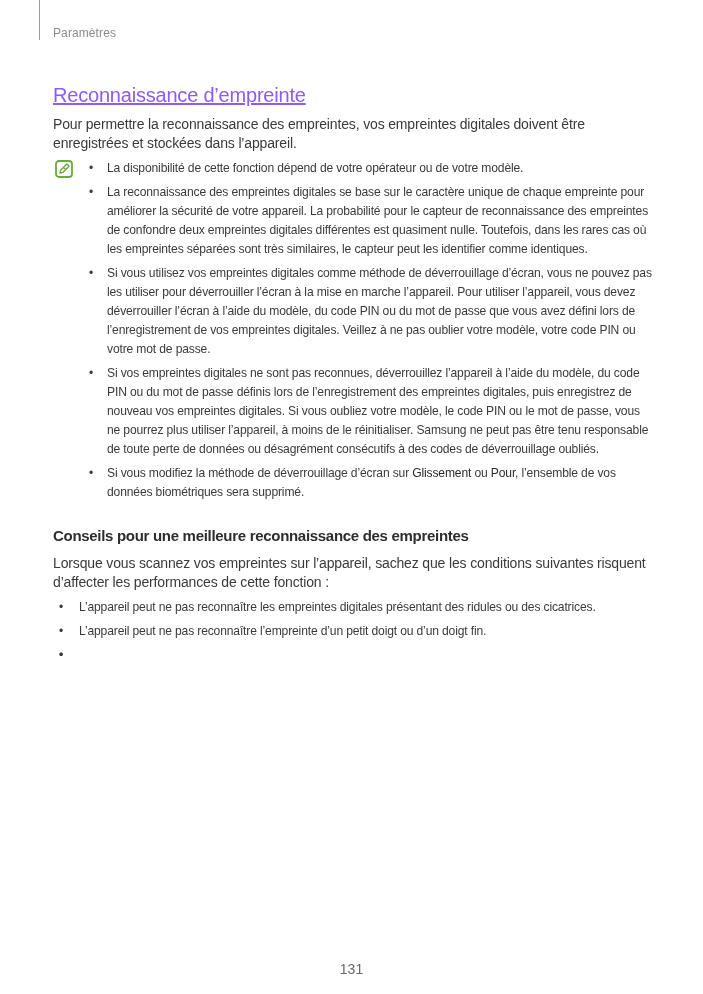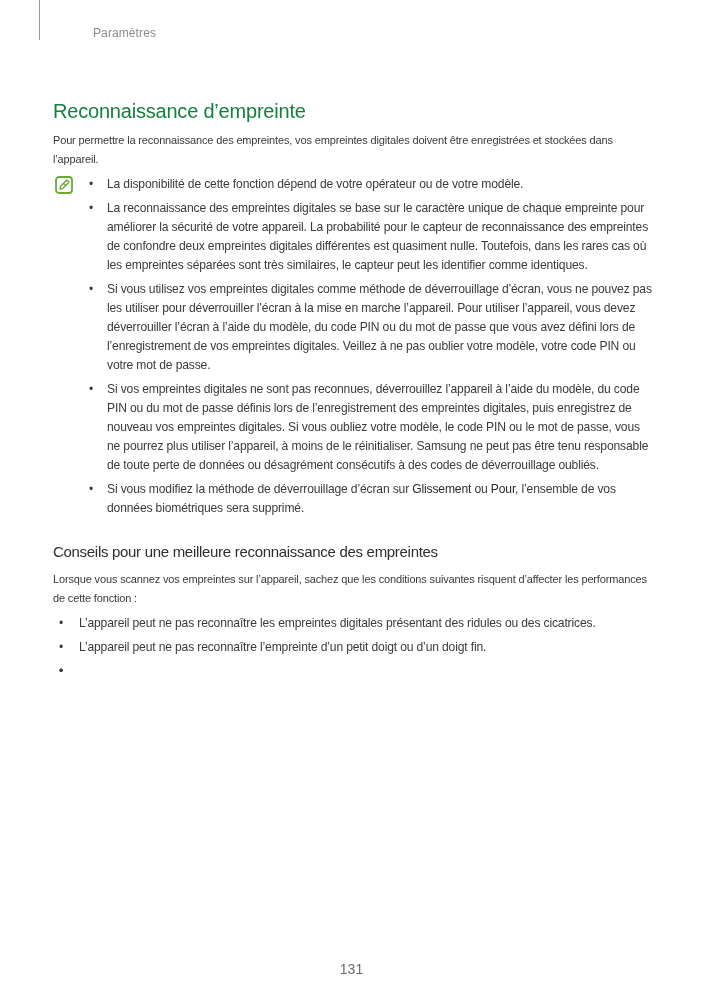--- a/index.html
+++ b/index.html
@@ -23,39 +23,39 @@
       height: 40px;
       background: #9a9a9a;
     }
     .running-header {
       position: absolute;
       left: 53px;
       top: 26px;
       font-size: 12px;
       color: #8c8c8c;
       letter-spacing: 0.1px;
-      margin-left: 40px;
     }
     .content {
       position: absolute;
       left: 53px;
       top: 82px;
       width: 600px;
     }
     h1 {
-      margin: 16px 0 7px 0;
+      margin: 0 0 7px 0;
       font-size: 20px;
       font-weight: normal;
-      color: #15803d;
+      color: #8b5cf6;
       letter-spacing: -0.2px;
       line-height: 26px;
+      text-decoration: underline;
     }
     p.intro {
       margin: 7px 0 6px 0;
-      font-size: 11px;
+      font-size: 14px;
       line-height: 19px;
       color: #3a3a3a;
       letter-spacing: -0.15px;
     }
     .note {
       position: relative;
       padding-left: 33px;
     }
     .note-icon {
       position: absolute;
@@ -83,21 +83,21 @@
       left: 3px;
       top: 0;
     }
     ul li b {
       font-weight: normal;
       color: #2a2a2a;
     }
     h2 {
       margin: 23px 0 6px 0;
       font-size: 15px;
-      font-weight: normal;
+      font-weight: bold;
       color: #2d2d2d;
       letter-spacing: -0.3px;
       line-height: 22px;
     }
     .tips ul li {
       padding-left: 26px;
     }
     .tips ul li .bullet {
       left: 6px;
     }

